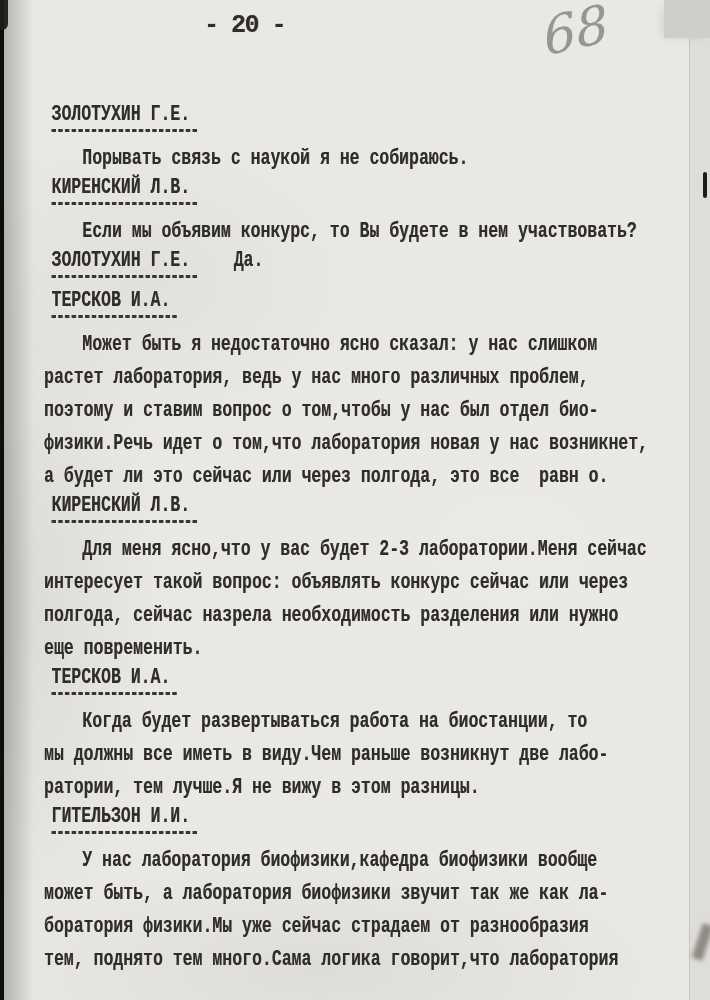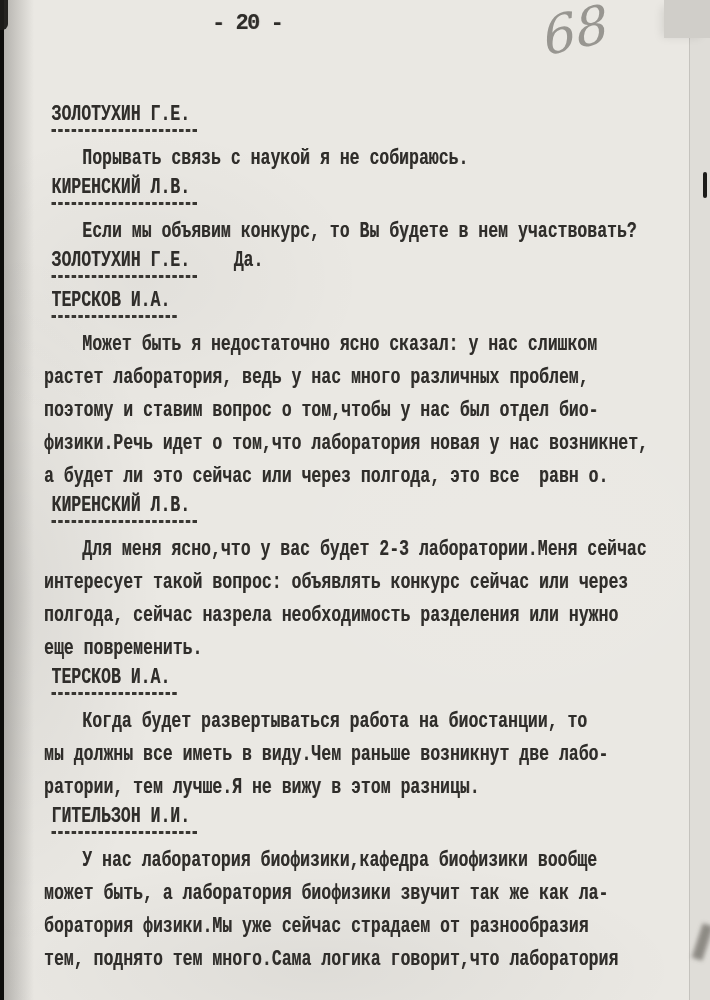--- a/index.html
+++ b/index.html
@@ -60,22 +60,22 @@
     transform: rotate(18deg);
   }
   
   .type {
     font-family: "Liberation Mono", "DejaVu Sans Mono", monospace;
     font-weight: 700;
     color: #2f2d2a;
     text-shadow: 0.4px 0.4px 0.7px rgba(45,43,40,0.45);
   }
   .page-number {
-    position: absolute; left: 212px; top: 11px;
-    font-size: 22px; letter-spacing: -1.5px;
+    position: absolute; left: 204px; top: 11px;
+    font-size: 25px; letter-spacing: -1.5px;
     white-space: pre;
   }
   .handwritten-number {
     position: absolute; left: 543px; top: 0px;
     font-family: "DejaVu Serif", serif;
     font-style: italic;
     font-size: 52px;
     color: rgba(124,123,117,0.75);
     transform: rotate(-13deg) skewX(-6deg);
     transform-origin: 50% 50%;

